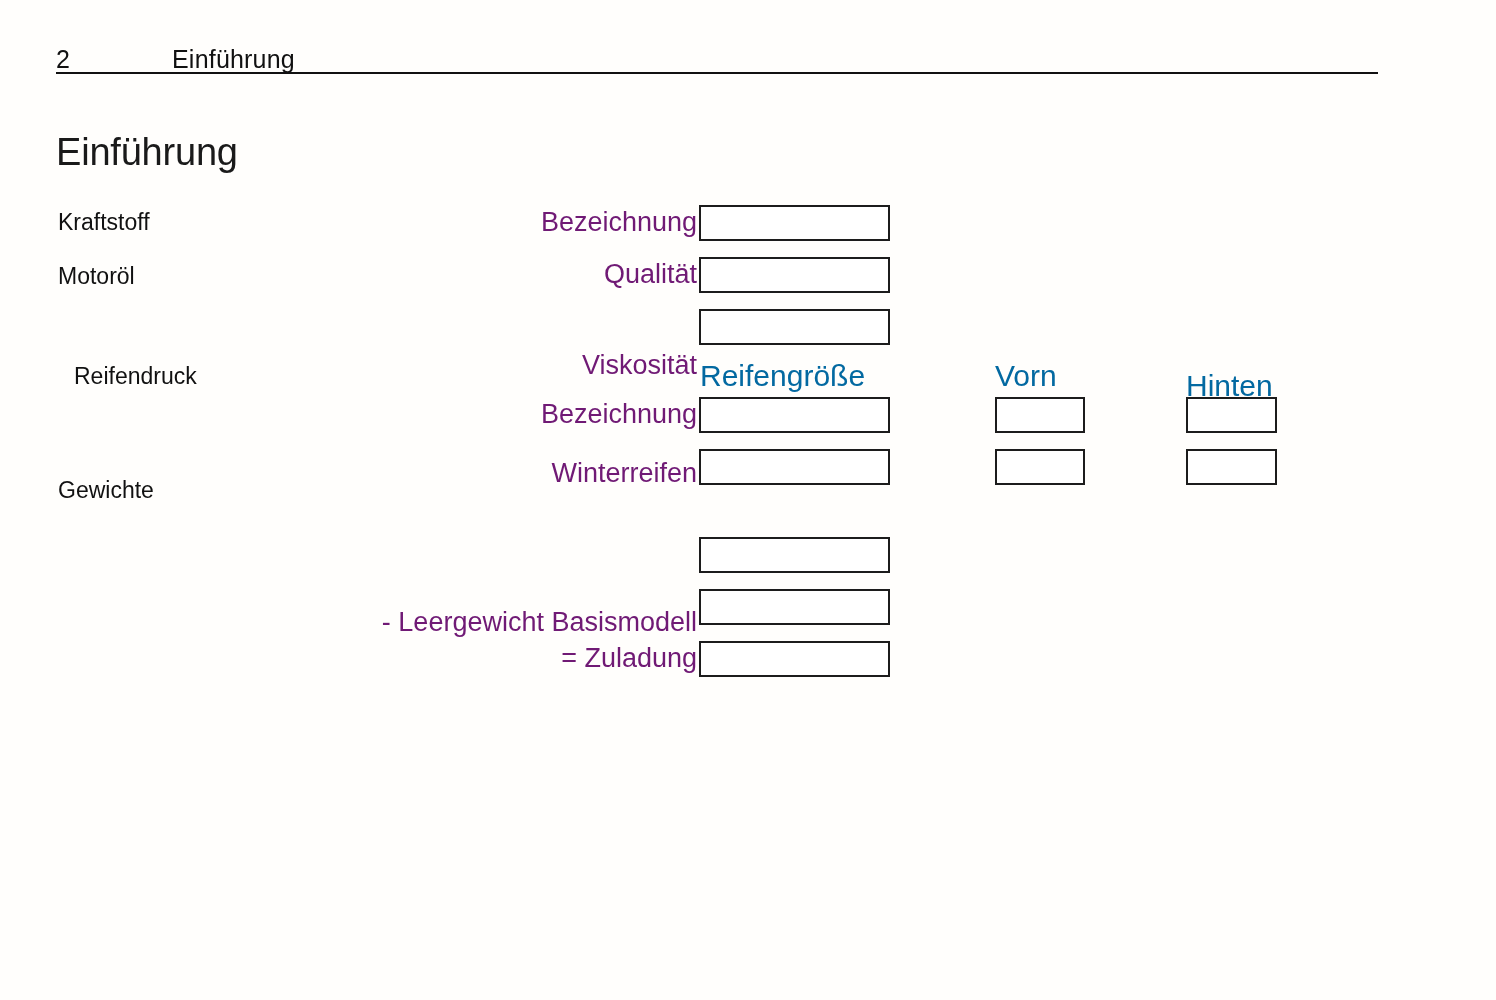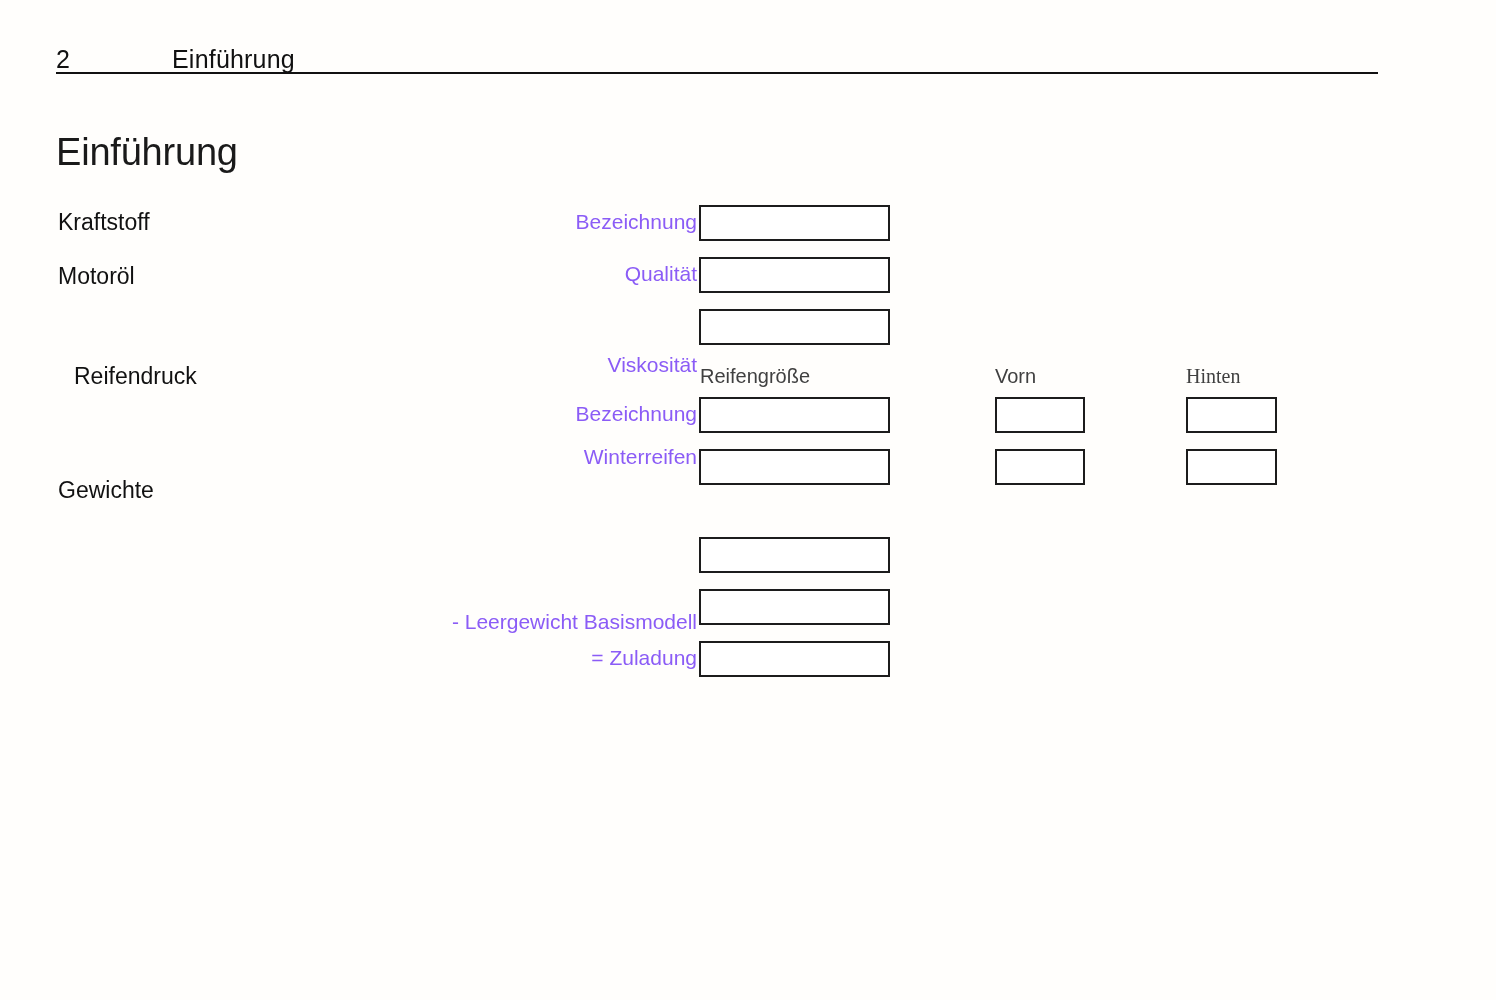--- a/index.html
+++ b/index.html
@@ -89,35 +89,35 @@
     line-height: 28px;
     font-weight: 400;
     color: #111111;
     white-space: nowrap;
   }
 
   
   .row-label {
     position: absolute;
     right: 799px;           
-    font-size: 21px;
+    font-size: 27px;
     line-height: 28px;
     font-weight: 400;
-    color: #8b5cf6;
+    color: #701a75;
     white-space: nowrap;
     text-align: right;
   }
 
   
   .col-header {
     position: absolute;
-    font-size: 20px;
+    font-size: 30px;
     line-height: 28px;
     font-weight: 400;
-    color: #404040;
+    color: #0369a1;
     white-space: nowrap;
   }
 
   
   .field-box {
     position: absolute;
     box-sizing: border-box;
     border: 2px solid #1c1c1c;
     background: #ffffff;
   }
@@ -148,28 +148,28 @@
     <div class="row-label" style="top:260px;">Qualität</div>
     <div class="field-box wide" style="top:257px;"></div>
 
     <div class="row-label" style="top:312px;margin-top:39px;">Viskosität</div>
     <div class="field-box wide" style="top:309px;"></div>
 
     <div class="section-caption" style="top:362px;margin-left:16px;">Reifendruck</div>
 
     <div class="col-header" style="left:700px; top:362px;">Reifengröße</div>
     <div class="col-header" style="left:995px; top:362px;">Vorn</div>
-    <div class="col-header" style="left:1186px; top:362px;font-family:Liberation Serif, serif;">Hinten</div>
+    <div class="col-header" style="left:1186px; top:372px;">Hinten</div>
 
     <div class="row-label" style="top:400px;">Bezeichnung</div>
     <div class="field-box wide" style="top:397px;"></div>
     <div class="field-box front" style="top:397px;"></div>
     <div class="field-box rear" style="top:397px;"></div>
 
-    <div class="row-label" style="top:443px;text-align:center;">Winterreifen</div>
+    <div class="row-label" style="top:459px;text-align:center;">Winterreifen</div>
     <div class="field-box wide" style="top:449px;"></div>
     <div class="field-box front" style="top:449px;"></div>
     <div class="field-box rear" style="top:449px;"></div>
 
     <div class="section-caption" style="top:476px;">Gewichte</div>
 
     <div class="field-box wide" style="top:537px;"></div>
 
     <div class="row-label" style="top:592px;margin-top:16px;">- Leergewicht Basismodell</div>
     <div class="field-box wide" style="top:589px;"></div>

